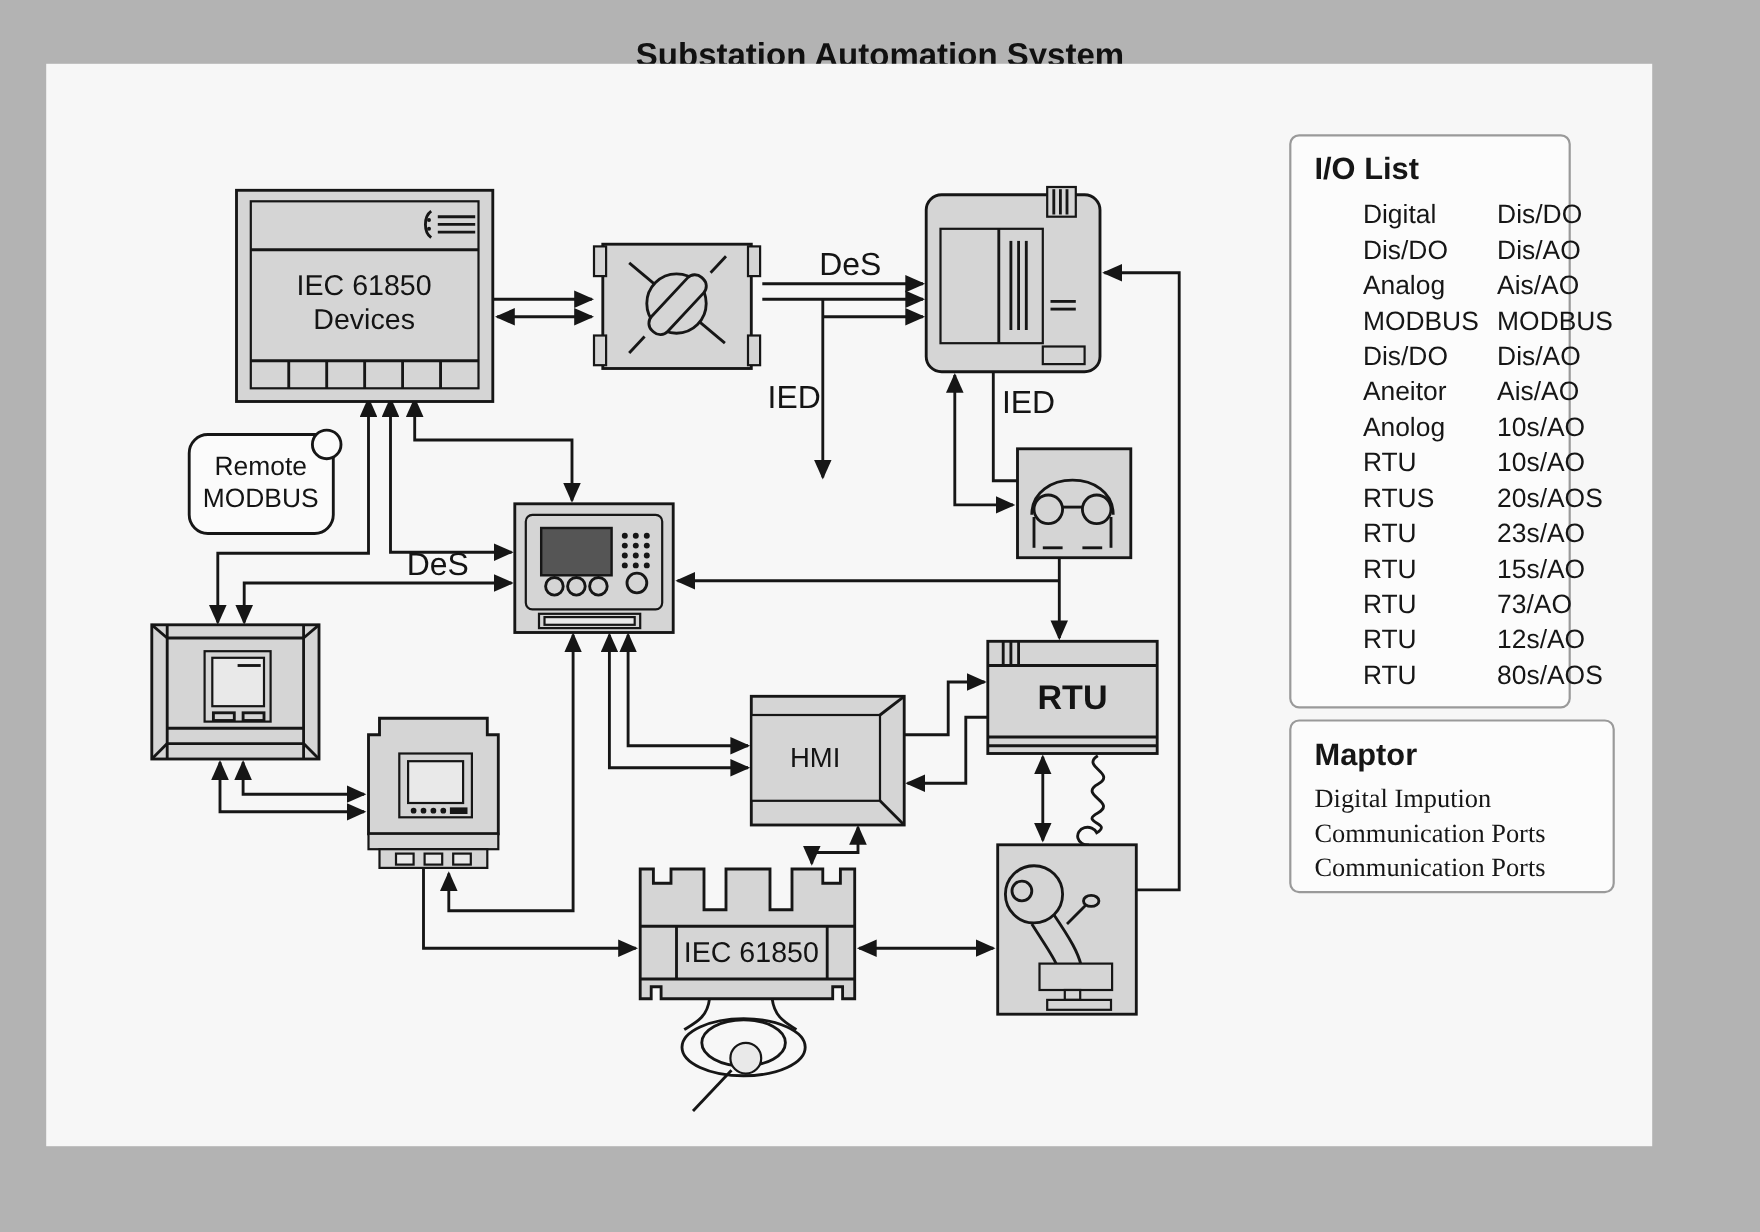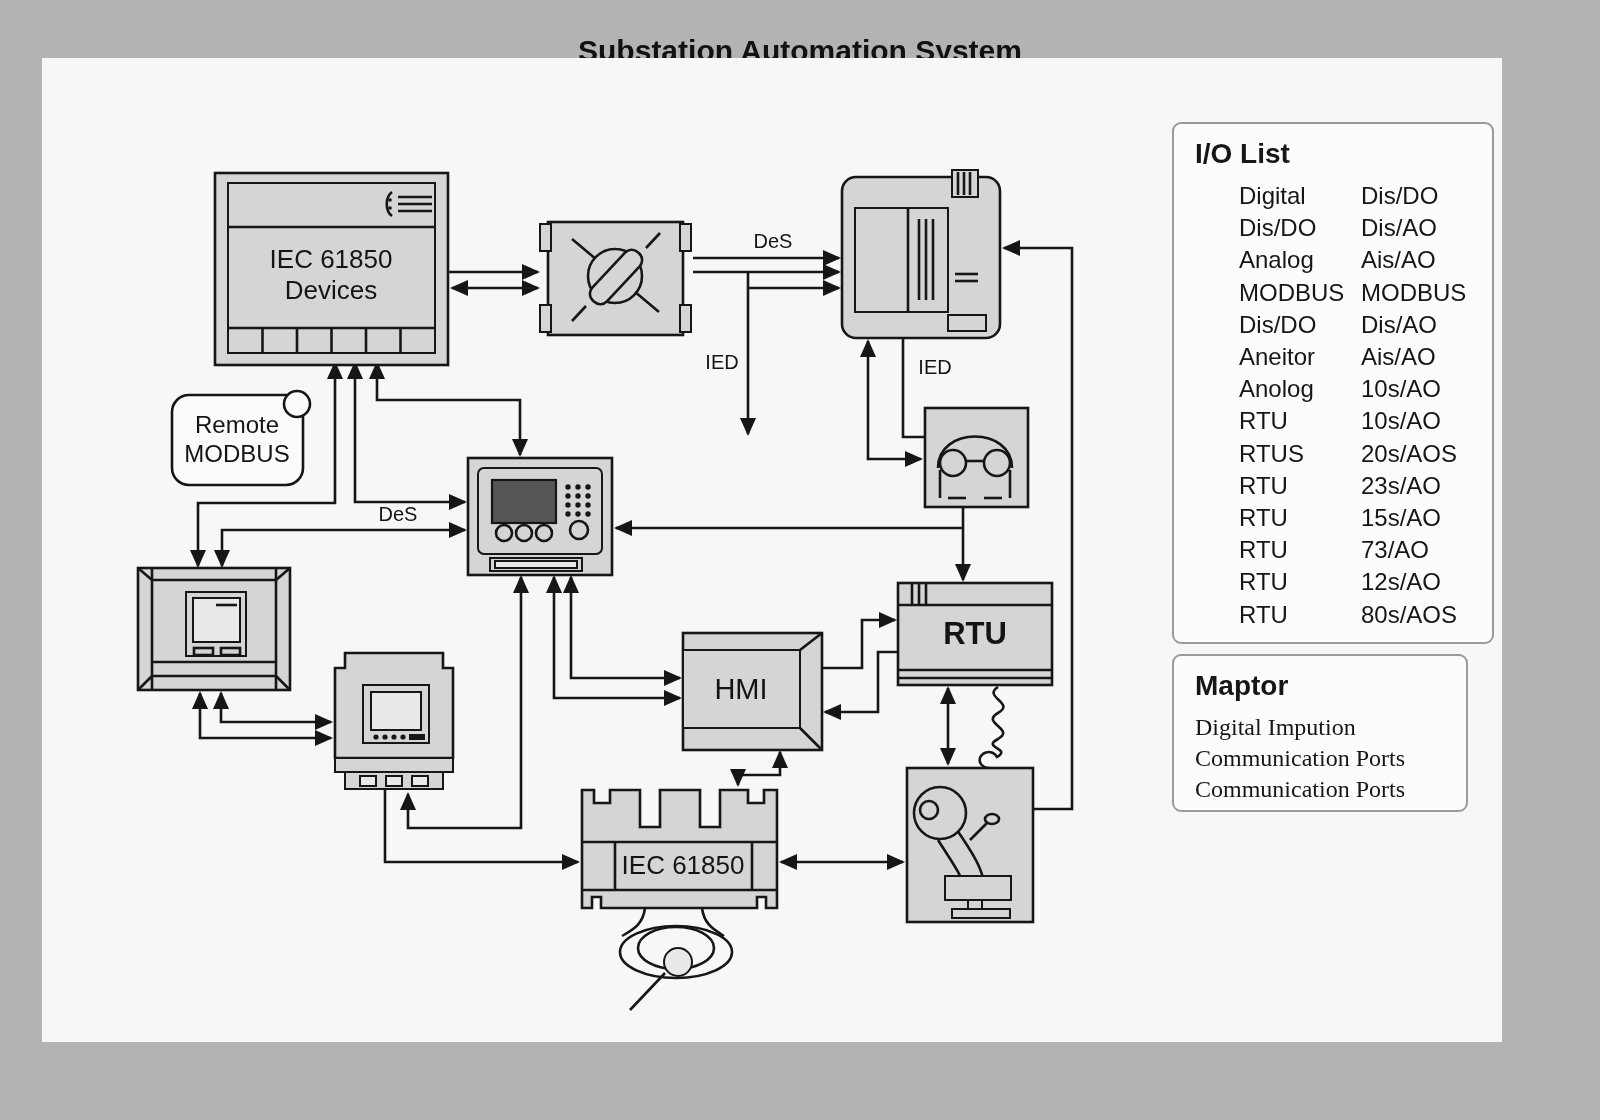--- a/index.html
+++ b/index.html
@@ -3,26 +3,26 @@
 <meta charset="utf-8">
 <style>
   html,body{margin:0;padding:0;background:#b3b3b3;}
   .stage{position:relative;width:1600px;height:1120px;background:#b3b3b3;
          font-family:"Liberation Sans",sans-serif;color:#161616;overflow:hidden;}
   .canvas{position:absolute;left:42px;top:58px;width:1460px;height:984px;background:#f7f7f7;}
   svg.layer{position:absolute;left:0;top:0;}
   .title{position:absolute;top:18px;left:0;width:100%;text-align:center;
          font-weight:bold;font-size:30px;color:#111;margin-top:16px;}
   .lbl{position:absolute;transform:translate(-50%,-50%);white-space:nowrap;
-       text-align:center;font-size:20px;line-height:1.2;color:#141414;}
-  .lbl.big{font-size:29px;}
+       text-align:center;font-size:29px;line-height:1.2;color:#141414;}
+  .lbl.big{font-size:25px;}
   .lbl.bold{font-weight:bold;font-size:31px;}
   .panel{position:absolute;background:#fcfcfc;border:2px solid #9a9a9a;border-radius:9px;
          box-sizing:border-box;padding:12px 0 0 21px;}
-  #io-panel{left:1172px;top:122px;width:322px;height:522px;}
+  #io-panel{left:1172px;top:122px;width:256px;height:522px;}
   #maptor-panel{left:1172px;top:654px;width:296px;height:158px;}
   .panel-title{font-weight:bold;font-size:28px;margin:2px 0 10px 0;}
   .io-row{display:flex;font-size:24px;line-height:32.2px;margin-left:44px;}
   .io-left{width:122px;flex:none;}
   .maptor-item{font-size:24px;line-height:31px;font-family:Liberation Serif, serif;}
   
   .ln{stroke:#161616;stroke-width:2.6;fill:none;}
   .blk{fill:#d5d5d5;stroke:#161616;stroke-width:2.6;}
   .blk-thin{fill:#d5d5d5;stroke:#161616;stroke-width:2;}
   .wht{fill:#fbfbfb;stroke:#161616;stroke-width:2.6;}

